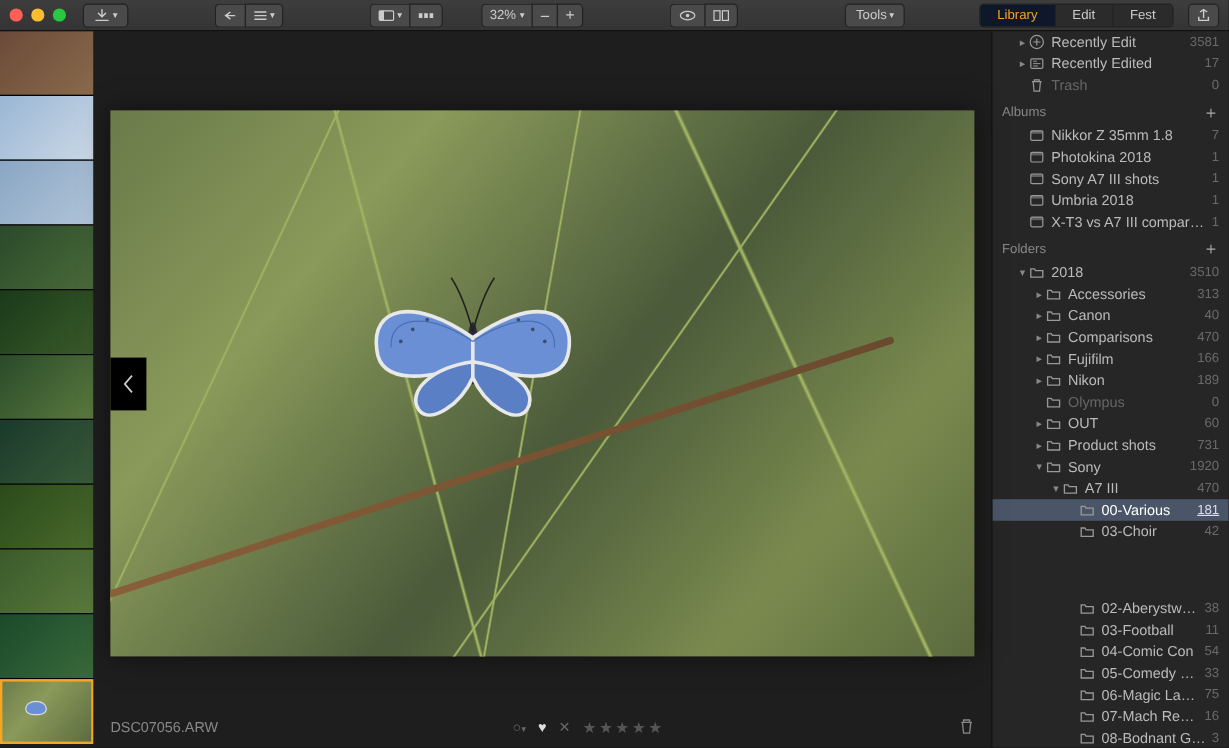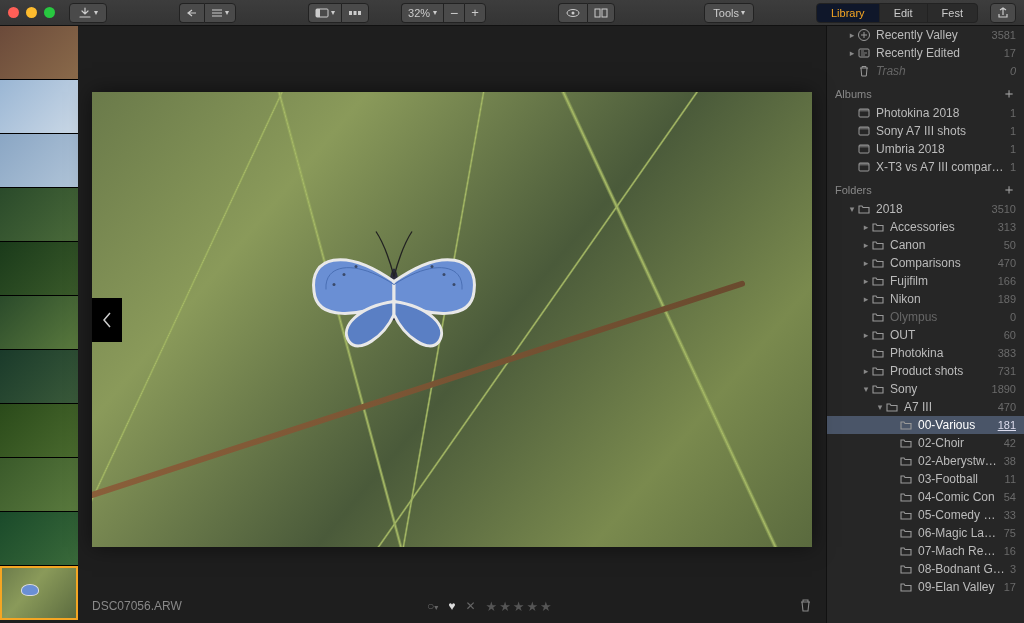--- a/index.html
+++ b/index.html
@@ -233,35 +233,35 @@
 
   <div class="sidebar" id="sidebar">
       <div class="row" style="padding-left: 20px;">
         <span class="chev">▸</span>
         <span class="ricon">
           <svg width="14" height="14" viewBox="0 0 14 14">
             <circle cx="7" cy="7" r="5.5" stroke="currentColor" fill="none"></circle>
             <path d="M7 4v6M4 7h6" stroke="currentColor"></path>
           </svg>
         </span>
-        <span class="lbl">Recently Valley</span>
+        <span class="lbl">Recently Edit</span>
         <span class="cnt">3581</span>
       </div>
       <div class="row" style="padding-left: 20px;">
         <span class="chev">▸</span>
         <span class="ricon">
           <svg width="14" height="14" viewBox="0 0 14 14">
             <rect x="2" y="3" width="10" height="8" rx="1" stroke="currentColor" fill="none"></rect>
             <path d="M4 5h3M4 7h6M4 9h4" stroke="currentColor" stroke-width="0.8"></path>
           </svg>
         </span>
         <span class="lbl">Recently Edited</span>
         <span class="cnt">17</span>
       </div>
-      <div class="row" style="padding-left: 20px; font-style: italic;">
+      <div class="row" style="padding-left: 20px;">
         <span class="chev"></span>
         <span class="ricon">
           <svg width="14" height="14" viewBox="0 0 14 14">
             <path d="M3 4h8M5 4V2.5h4V4M4 4l.7 8h4.6L10 4" stroke="currentColor" fill="none"></path>
           </svg>
         </span>
         <span class="lbl dim">Trash</span>
         <span class="cnt">0</span>
       </div>
       <div class="section-hdr">
@@ -269,20 +269,31 @@
         <span class="plus">＋</span>
       </div>
       <div class="row" style="padding-left: 20px;">
         <span class="chev"></span>
         <span class="ricon">
           <svg width="14" height="14" viewBox="0 0 14 14">
             <rect x="2" y="3" width="10" height="8" rx="1" stroke="currentColor" fill="none"></rect>
             <rect x="2" y="3" width="10" height="2.5" fill="currentColor" opacity="0.5"></rect>
           </svg>
         </span>
+        <span class="lbl">Nikkor Z 35mm 1.8</span>
+        <span class="cnt">7</span>
+      </div>
+      <div class="row" style="padding-left: 20px;">
+        <span class="chev"></span>
+        <span class="ricon">
+          <svg width="14" height="14" viewBox="0 0 14 14">
+            <rect x="2" y="3" width="10" height="8" rx="1" stroke="currentColor" fill="none"></rect>
+            <rect x="2" y="3" width="10" height="2.5" fill="currentColor" opacity="0.5"></rect>
+          </svg>
+        </span>
         <span class="lbl">Photokina 2018</span>
         <span class="cnt">1</span>
       </div>
       <div class="row" style="padding-left: 20px;">
         <span class="chev"></span>
         <span class="ricon">
           <svg width="14" height="14" viewBox="0 0 14 14">
             <rect x="2" y="3" width="10" height="8" rx="1" stroke="currentColor" fill="none"></rect>
             <rect x="2" y="3" width="10" height="2.5" fill="currentColor" opacity="0.5"></rect>
           </svg>
@@ -337,21 +348,21 @@
         <span class="cnt">313</span>
       </div>
       <div class="row" style="padding-left: 34px;">
         <span class="chev">▸</span>
         <span class="ricon">
           <svg width="14" height="14" viewBox="0 0 14 14">
             <path d="M2 4h3l1 1.5h6V11H2z" stroke="currentColor" fill="none" stroke-width="1.1"></path>
           </svg>
         </span>
         <span class="lbl">Canon</span>
-        <span class="cnt">50</span>
+        <span class="cnt">40</span>
       </div>
       <div class="row" style="padding-left: 34px;">
         <span class="chev">▸</span>
         <span class="ricon">
           <svg width="14" height="14" viewBox="0 0 14 14">
             <path d="M2 4h3l1 1.5h6V11H2z" stroke="currentColor" fill="none" stroke-width="1.1"></path>
           </svg>
         </span>
         <span class="lbl">Comparisons</span>
         <span class="cnt">470</span>
@@ -390,48 +401,38 @@
         <span class="chev">▸</span>
         <span class="ricon">
           <svg width="14" height="14" viewBox="0 0 14 14">
             <path d="M2 4h3l1 1.5h6V11H2z" stroke="currentColor" fill="none" stroke-width="1.1"></path>
           </svg>
         </span>
         <span class="lbl">OUT</span>
         <span class="cnt">60</span>
       </div>
       <div class="row" style="padding-left: 34px;">
-        <span class="chev"></span>
-        <span class="ricon">
-          <svg width="14" height="14" viewBox="0 0 14 14">
-            <path d="M2 4h3l1 1.5h6V11H2z" stroke="currentColor" fill="none" stroke-width="1.1"></path>
-          </svg>
-        </span>
-        <span class="lbl">Photokina</span>
-        <span class="cnt">383</span>
-      </div>
-      <div class="row" style="padding-left: 34px;">
         <span class="chev">▸</span>
         <span class="ricon">
           <svg width="14" height="14" viewBox="0 0 14 14">
             <path d="M2 4h3l1 1.5h6V11H2z" stroke="currentColor" fill="none" stroke-width="1.1"></path>
           </svg>
         </span>
         <span class="lbl">Product shots</span>
         <span class="cnt">731</span>
       </div>
       <div class="row" style="padding-left: 34px;">
         <span class="chev">▾</span>
         <span class="ricon">
           <svg width="14" height="14" viewBox="0 0 14 14">
             <path d="M2 4h3l1 1.5h6V11H2z" stroke="currentColor" fill="none" stroke-width="1.1"></path>
           </svg>
         </span>
         <span class="lbl">Sony</span>
-        <span class="cnt">1890</span>
+        <span class="cnt">1920</span>
       </div>
       <div class="row" style="padding-left: 48px;">
         <span class="chev">▾</span>
         <span class="ricon">
           <svg width="14" height="14" viewBox="0 0 14 14">
             <path d="M2 4h3l1 1.5h6V11H2z" stroke="currentColor" fill="none" stroke-width="1.1"></path>
           </svg>
         </span>
         <span class="lbl">A7 III</span>
         <span class="cnt">470</span>
@@ -446,24 +447,24 @@
         <span class="lbl">00-Various</span>
         <span class="cnt">181</span>
       </div>
       <div class="row" style="padding-left: 62px;">
         <span class="chev"></span>
         <span class="ricon">
           <svg width="14" height="14" viewBox="0 0 14 14">
             <path d="M2 4h3l1 1.5h6V11H2z" stroke="currentColor" fill="none" stroke-width="1.1"></path>
           </svg>
         </span>
-        <span class="lbl">02-Choir</span>
+        <span class="lbl">03-Choir</span>
         <span class="cnt">42</span>
       </div>
-      <div class="row" style="padding-left: 62px;">
+      <div class="row" style="padding-left: 62px; margin-top: 46px;">
         <span class="chev"></span>
         <span class="ricon">
           <svg width="14" height="14" viewBox="0 0 14 14">
             <path d="M2 4h3l1 1.5h6V11H2z" stroke="currentColor" fill="none" stroke-width="1.1"></path>
           </svg>
         </span>
         <span class="lbl">02-Aberystwyth</span>
         <span class="cnt">38</span>
       </div>
       <div class="row" style="padding-left: 62px;">

